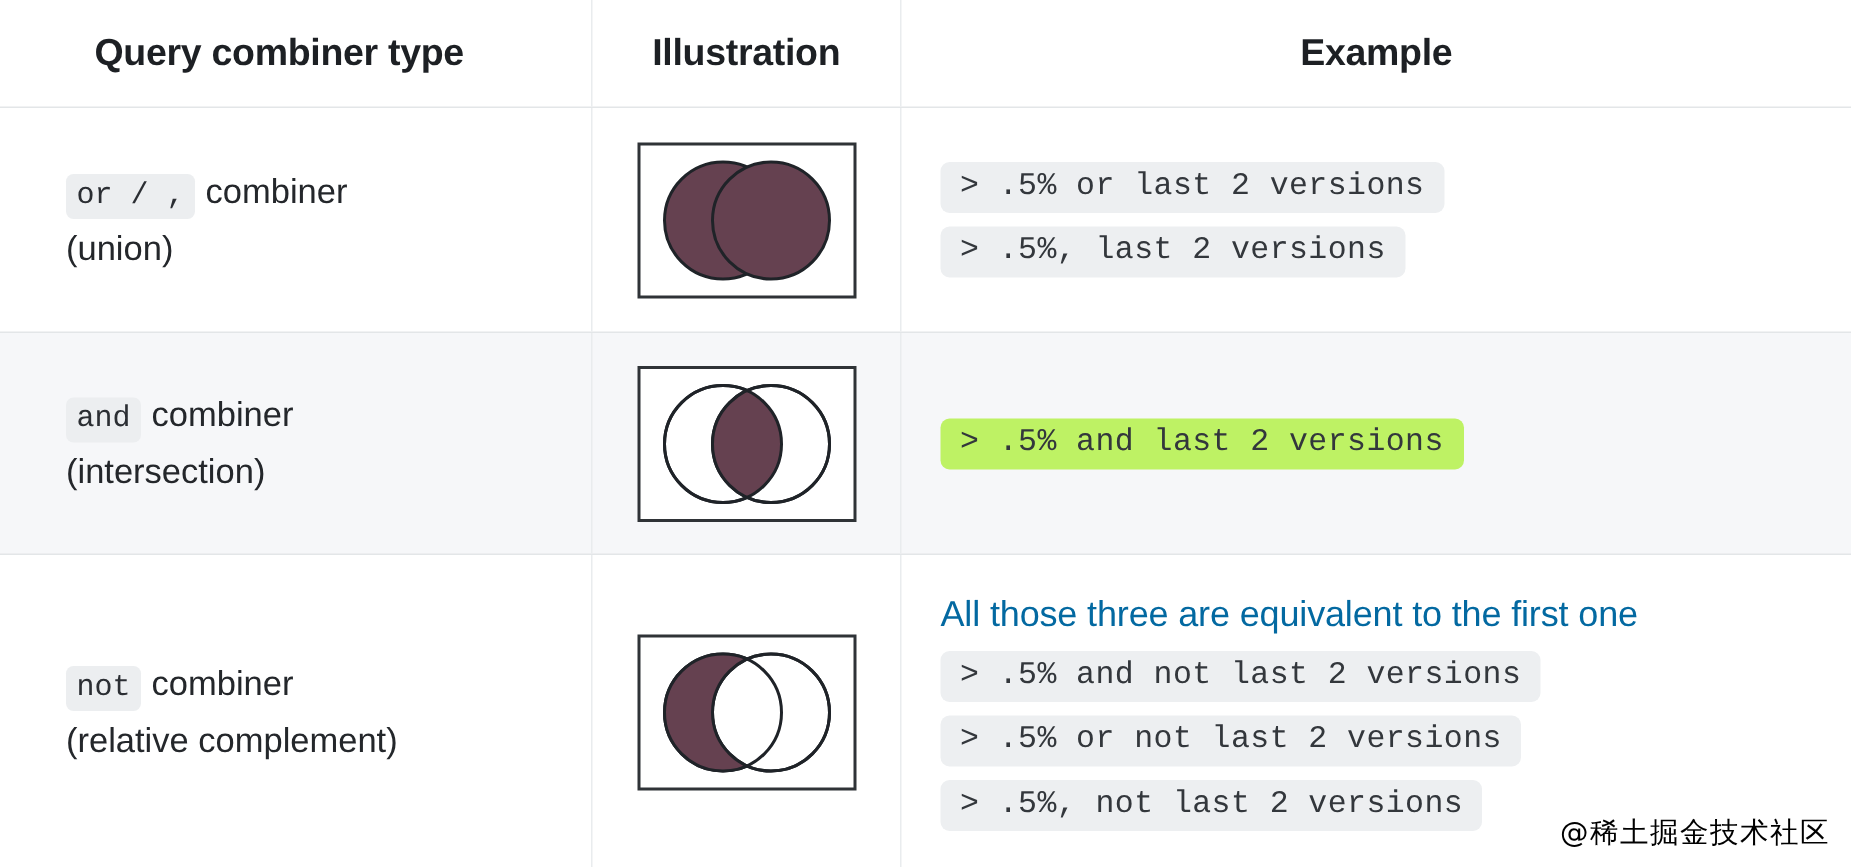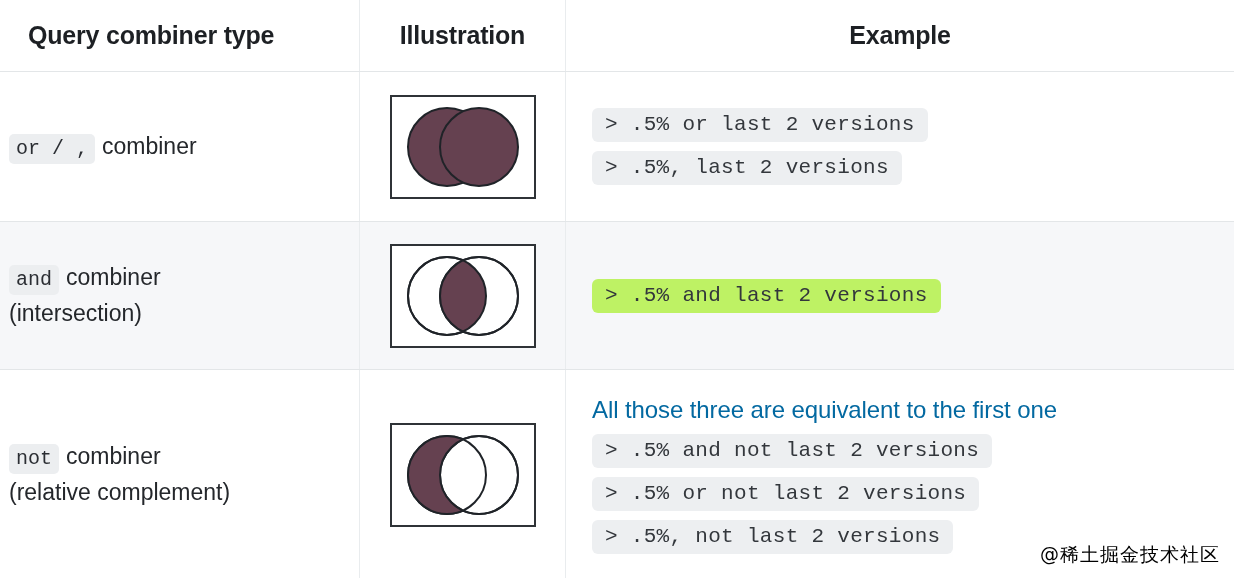--- a/index.html
+++ b/index.html
@@ -35,21 +35,21 @@
   }
   .th {
     display: flex;
     align-items: center;
     box-sizing: border-box;
     font-size: 25px;
     font-weight: bold;
     color: #1d2024;
     letter-spacing: -0.2px;
   }
-  .col-type   { width: 360px; flex: 0 0 360px; padding-left: 28px; }
+  .col-type   { width: 360px; flex: 0 0 360px; padding-left: 28px; margin-left: 35px; }
   .col-illus  { width: 206px; flex: 0 0 206px; justify-content: center; }
   .col-ex     { flex: 1 1 auto; justify-content: center; }
 
   .thead .col-type  { border-right: 1px solid #e9ecee; }
   .thead .col-illus { border-right: 1px solid #e9ecee; }
 
   
   .trow {
     display: flex;
     box-sizing: border-box;
@@ -152,20 +152,21 @@
     <div class="th col-illus">Illustration</div>
     <div class="th col-ex">Example</div>
   </div>
 
   <div class="trow row1">
     <div class="td col-type">
       <div class="type-wrap">
         <span class="type-line">
           <span class="kw">or / ,</span><span class="type-plain">combiner</span>
         </span>
+        <span class="type-sub">(union)</span>
       </div>
     </div>
 
     <div class="td col-illus">
       <div class="venn-box">
         <svg width="142" height="100" viewBox="0 0 142 100">
           <circle cx="55" cy="50" r="39" fill="#654150" stroke="#1f2328" stroke-width="2"></circle>
           <circle cx="87" cy="50" r="39" fill="#654150" stroke="#1f2328" stroke-width="2"></circle>
         </svg>
       </div>

